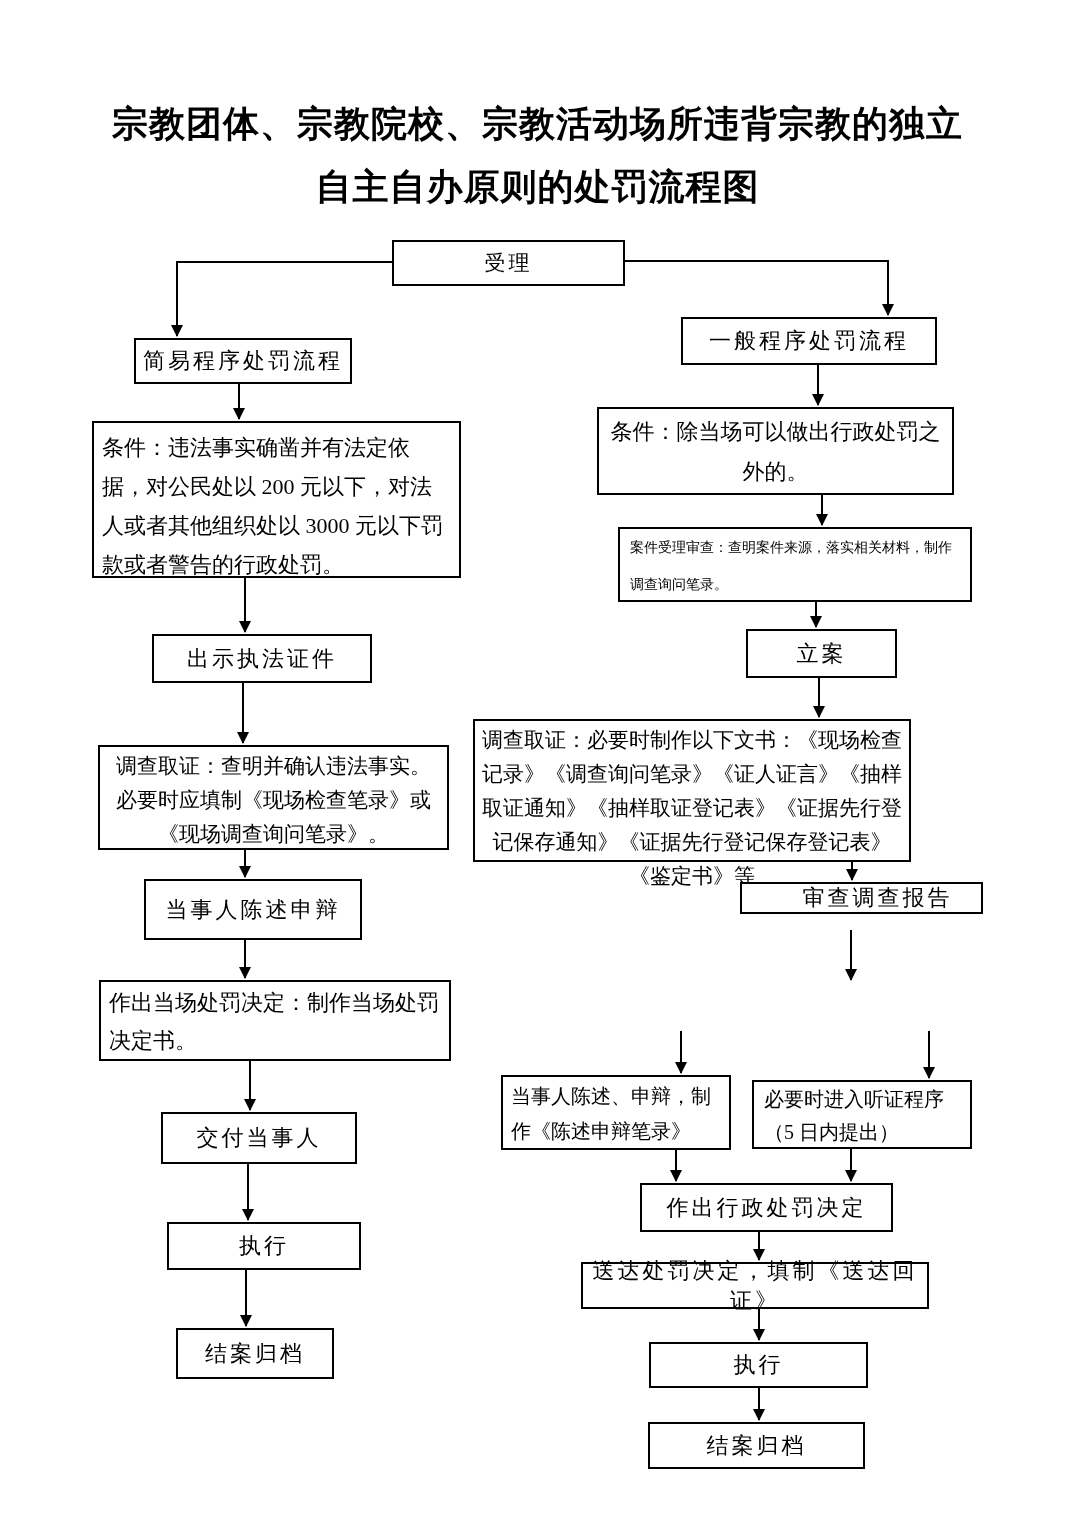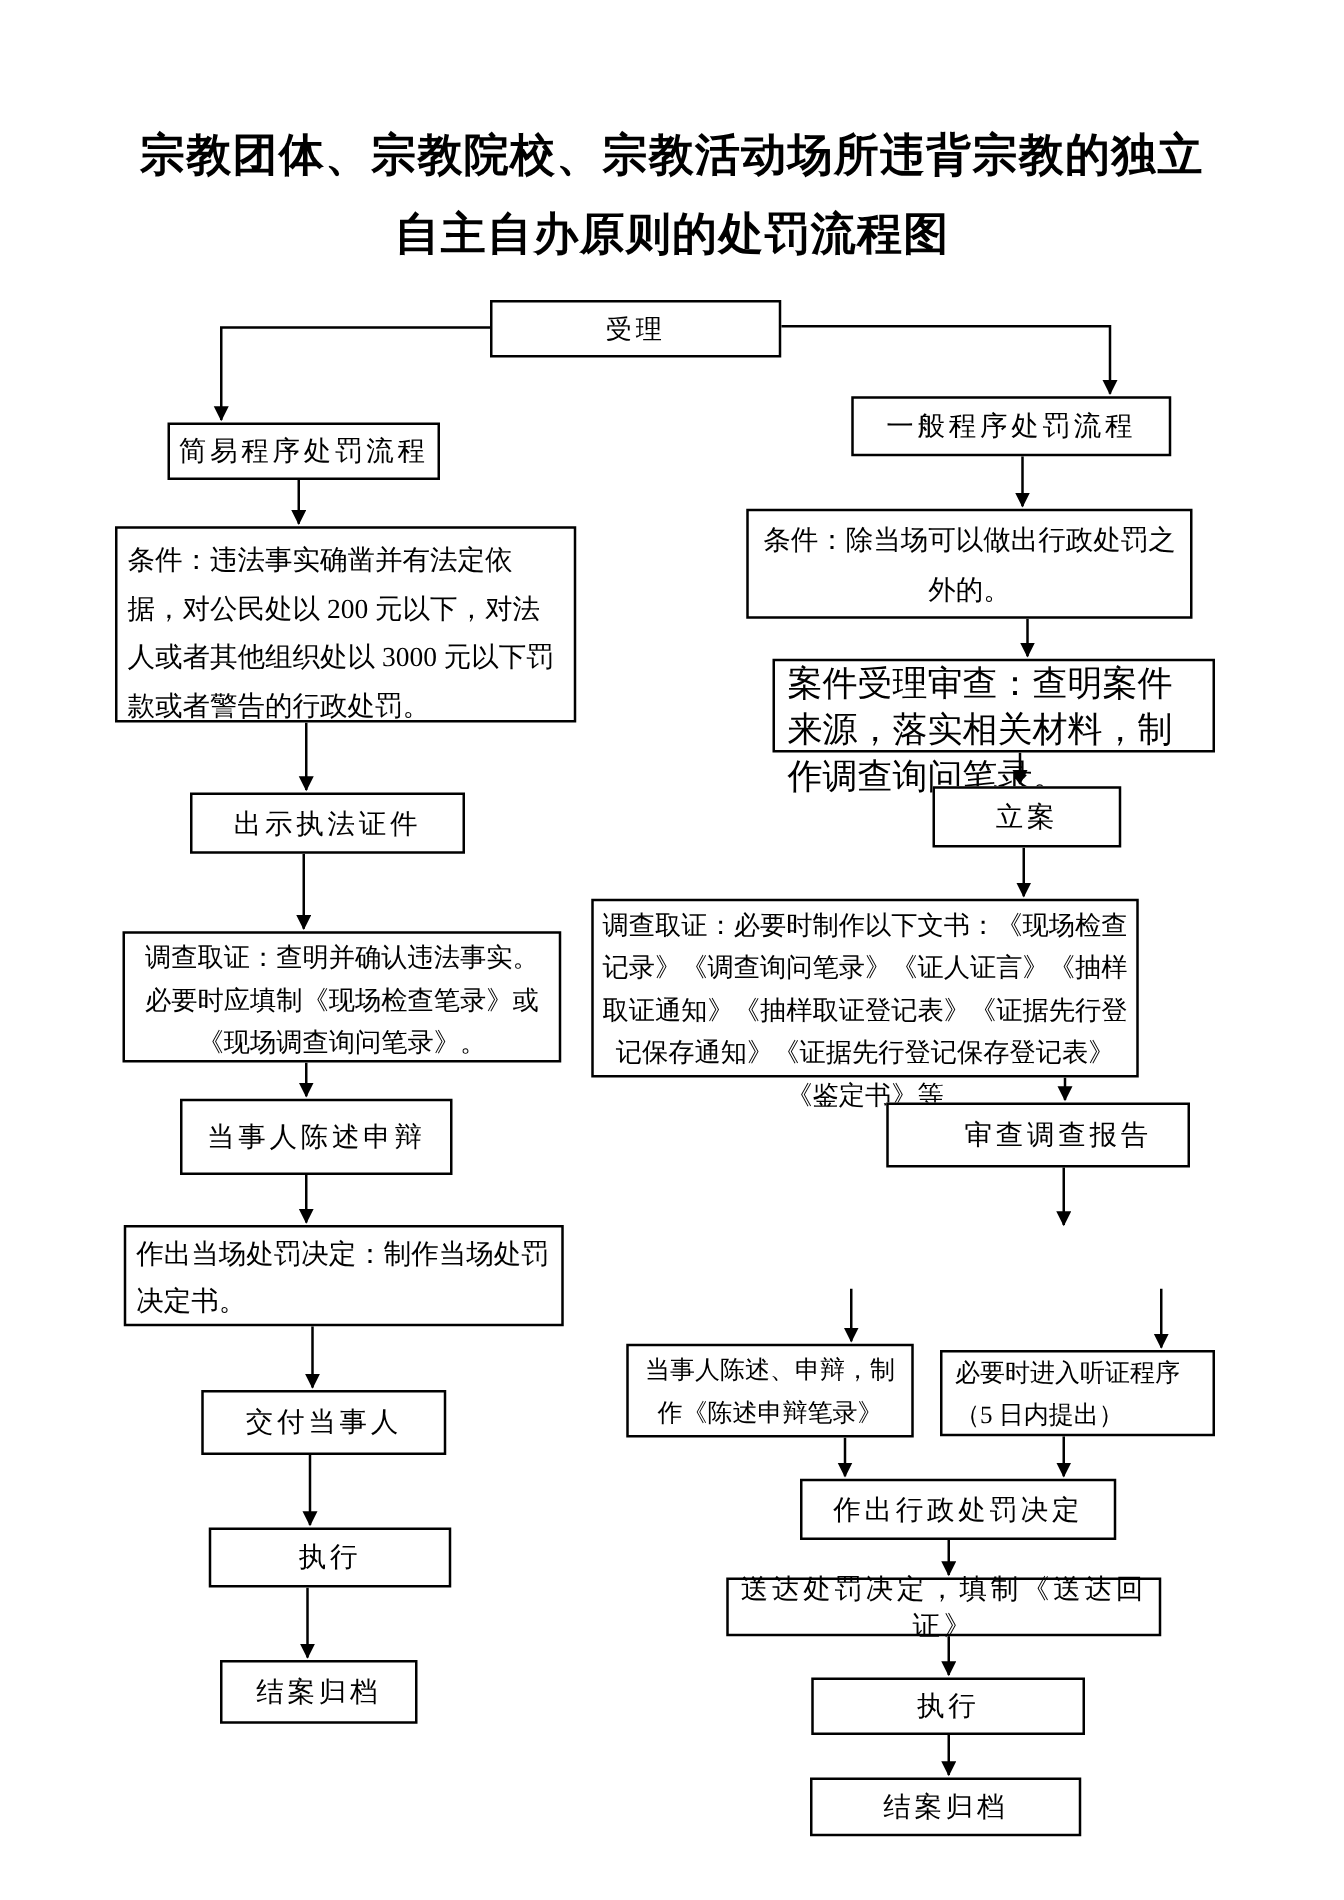--- a/index.html
+++ b/index.html
@@ -96,24 +96,24 @@
       <div class="node align-center" style="left: 681px; top: 317px; width: 256px; height: 48px; font-size: 22px;">一般程序处罚流程</div>
       <div class="node align-left" style="left: 92px; top: 421px; width: 369px; height: 157px; font-size: 22px; line-height: 39px; padding: 5px 8px;">条件：违法事实确凿并有法定依据，对公民处以 200 元以下，对法人或者其他组织处以 3000 元以下罚款或者警告的行政处罚。</div>
       <div class="node align-center" style="left: 152px; top: 634px; width: 220px; height: 49px; font-size: 22px;">出示执法证件</div>
       <div class="node align-center-wrap" style="left: 98px; top: 745px; width: 351px; height: 105px; font-size: 21px; line-height: 34px; padding: 2px 9px;">调查取证：查明并确认违法事实。必要时应填制《现场检查笔录》或《现场调查询问笔录》。</div>
       <div class="node align-center" style="left: 144px; top: 879px; width: 218px; height: 61px; font-size: 22px;">当事人陈述申辩</div>
       <div class="node align-left" style="left: 99px; top: 980px; width: 352px; height: 81px; font-size: 22px; line-height: 38px; padding: 2px 8px;">作出当场处罚决定：制作当场处罚决定书。</div>
       <div class="node align-center" style="left: 161px; top: 1112px; width: 196px; height: 52px; font-size: 22px;">交付当事人</div>
       <div class="node align-center" style="left: 167px; top: 1222px; width: 194px; height: 48px; font-size: 22px;">执行</div>
       <div class="node align-center" style="left: 176px; top: 1328px; width: 158px; height: 51px; font-size: 22px;">结案归档</div>
       <div class="node align-center-wrap" style="left: 597px; top: 407px; width: 357px; height: 88px; font-size: 22px; line-height: 40px; padding: 3px 8px;">条件：除当场可以做出行政处罚之外的。</div>
-      <div class="node align-left" style="left: 618px; top: 527px; width: 354px; height: 75px; font-size: 28px; line-height: 37px; padding: 0px 10px;">案件受理审查：查明案件来源，落实相关材料，制作调查询问笔录。</div>
+      <div class="node align-left" style="left: 618px; top: 527px; width: 354px; height: 75px; font-size: 14px; line-height: 37px; padding: 0px 10px;">案件受理审查：查明案件来源，落实相关材料，制作调查询问笔录。</div>
       <div class="node align-center" style="left: 746px; top: 629px; width: 151px; height: 49px; font-size: 22px;">立案</div>
       <div class="node align-center-wrap" style="left: 473px; top: 719px; width: 438px; height: 143px; font-size: 21px; line-height: 34px; padding: 2px 6px;">调查取证：必要时制作以下文书：《现场检查记录》《调查询问笔录》《证人证言》《抽样取证通知》《抽样取证登记表》《证据先行登记保存通知》《证据先行登记保存登记表》《鉴定书》等</div>
-      <div class="node align-center" style="left: 709px; top: 882px; width: 243px; height: 52px; font-size: 22px; padding-left: 32px;">审查调查报告</div>
-      <div class="node align-left" style="left: 501px; top: 1075px; width: 230px; height: 75px; font-size: 20px; line-height: 35px; padding: 2px 8px; text-align: center;">当事人陈述、申辩，制作《陈述申辩笔录》</div>
+      <div class="node align-center" style="left: 740px; top: 882px; width: 243px; height: 32px; font-size: 22px; padding-left: 32px;">审查调查报告</div>
+      <div class="node align-left" style="left: 501px; top: 1075px; width: 230px; height: 75px; font-size: 20px; line-height: 35px; padding: 2px 8px;">当事人陈述、申辩，制作《陈述申辩笔录》</div>
       <div class="node align-left" style="left: 752px; top: 1080px; width: 220px; height: 69px; font-size: 20px; line-height: 33px; padding: 1px 10px;">必要时进入听证程序（5 日内提出）</div>
       <div class="node align-center" style="left: 640px; top: 1183px; width: 253px; height: 49px; font-size: 22px;">作出行政处罚决定</div>
       <div class="node align-center" style="left: 581px; top: 1262px; width: 348px; height: 47px; font-size: 22px;">送达处罚决定，填制《送达回证》</div>
       <div class="node align-center" style="left: 649px; top: 1342px; width: 219px; height: 46px; font-size: 22px;">执行</div>
       <div class="node align-center" style="left: 648px; top: 1422px; width: 217px; height: 47px; font-size: 22px;">结案归档</div>
     </div>
 </div>
 
 </body></html>

